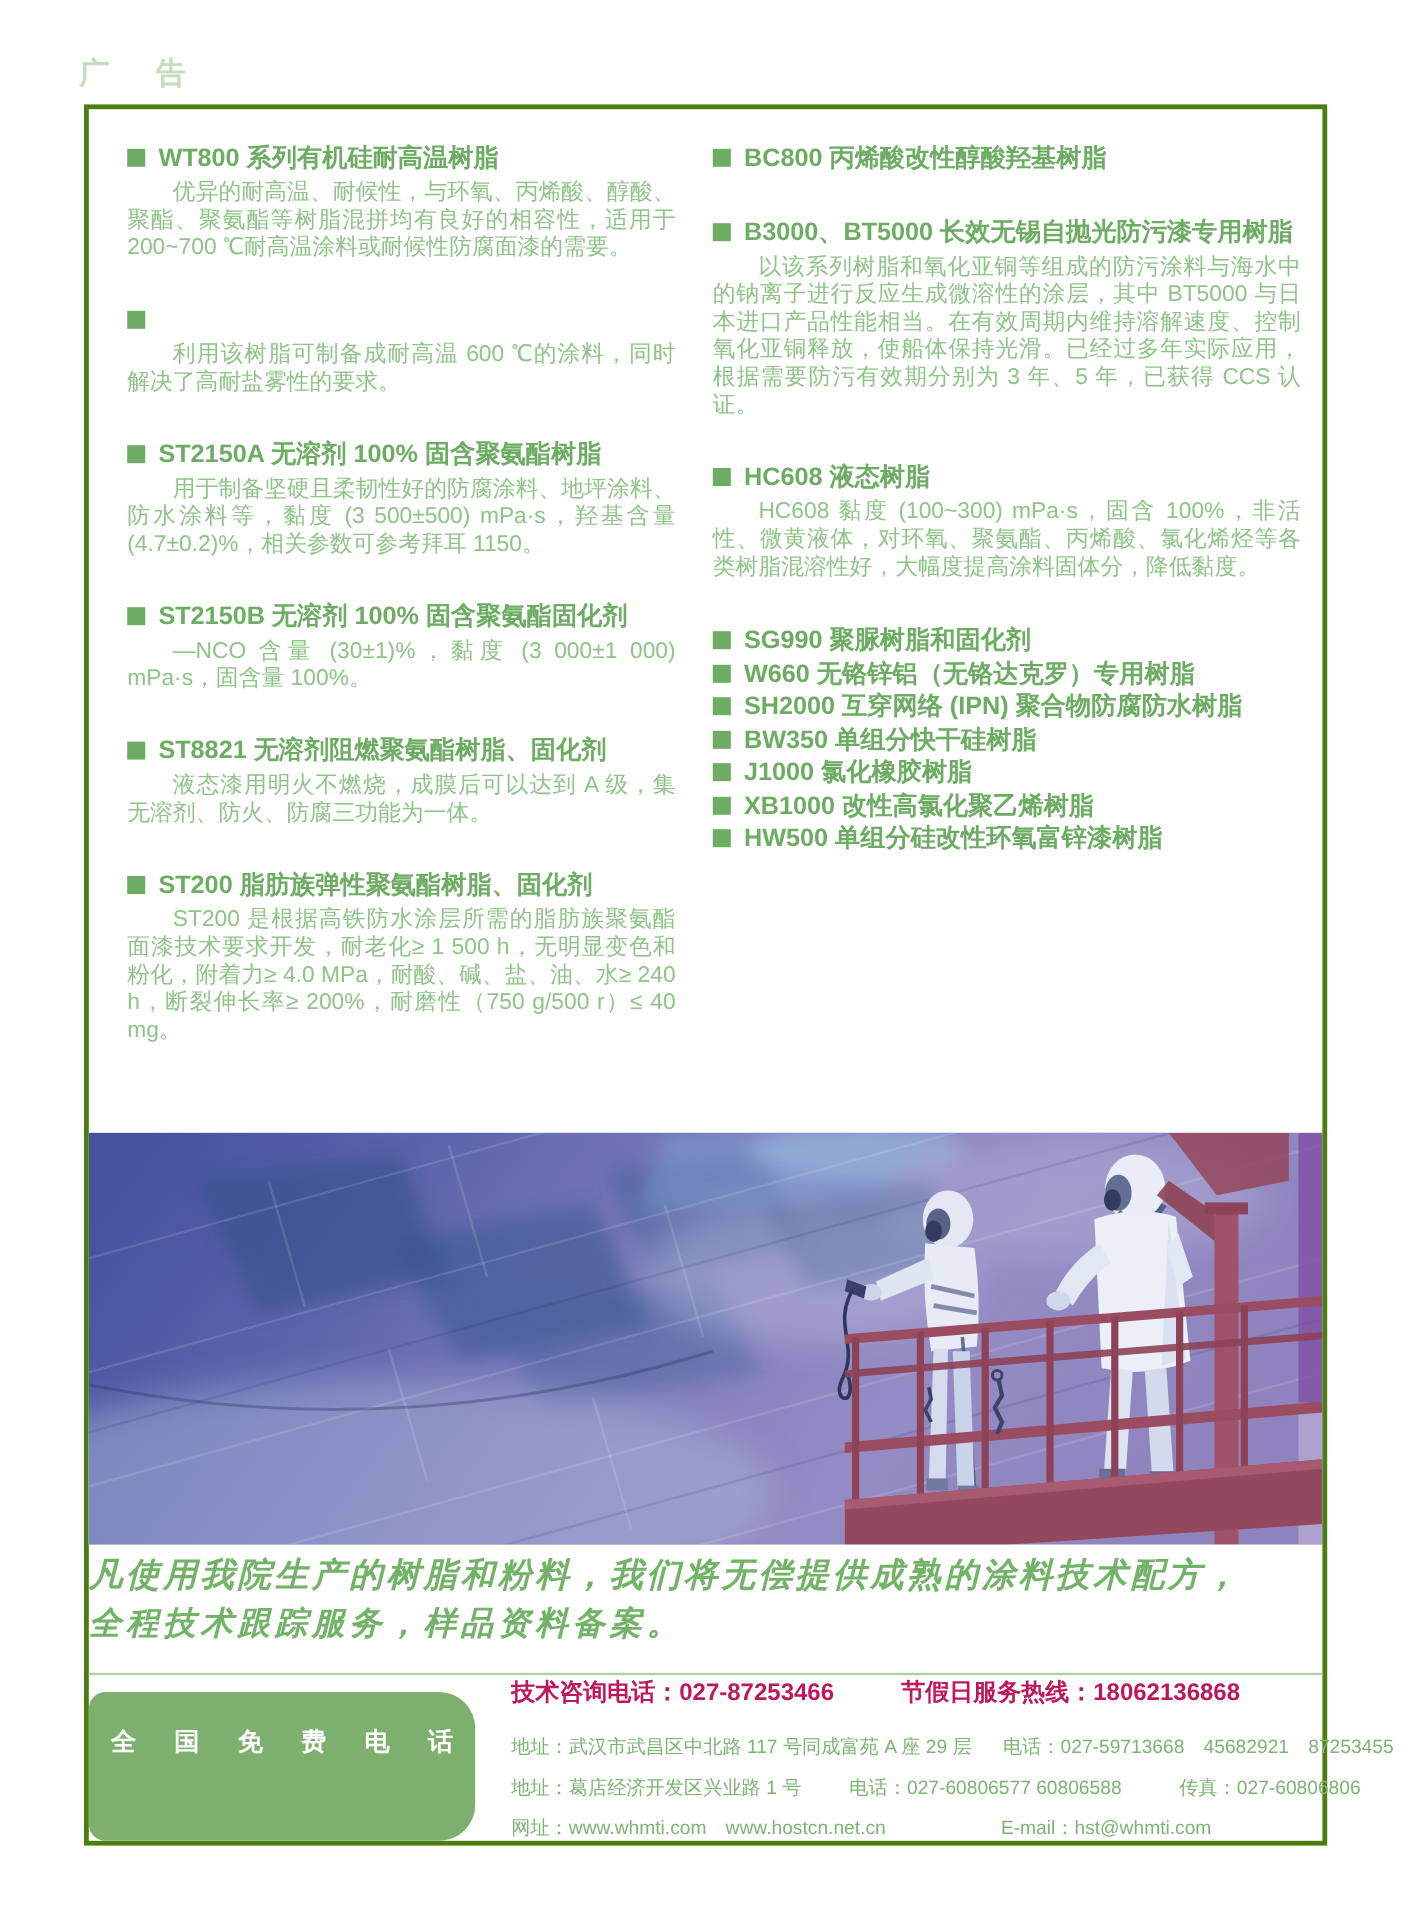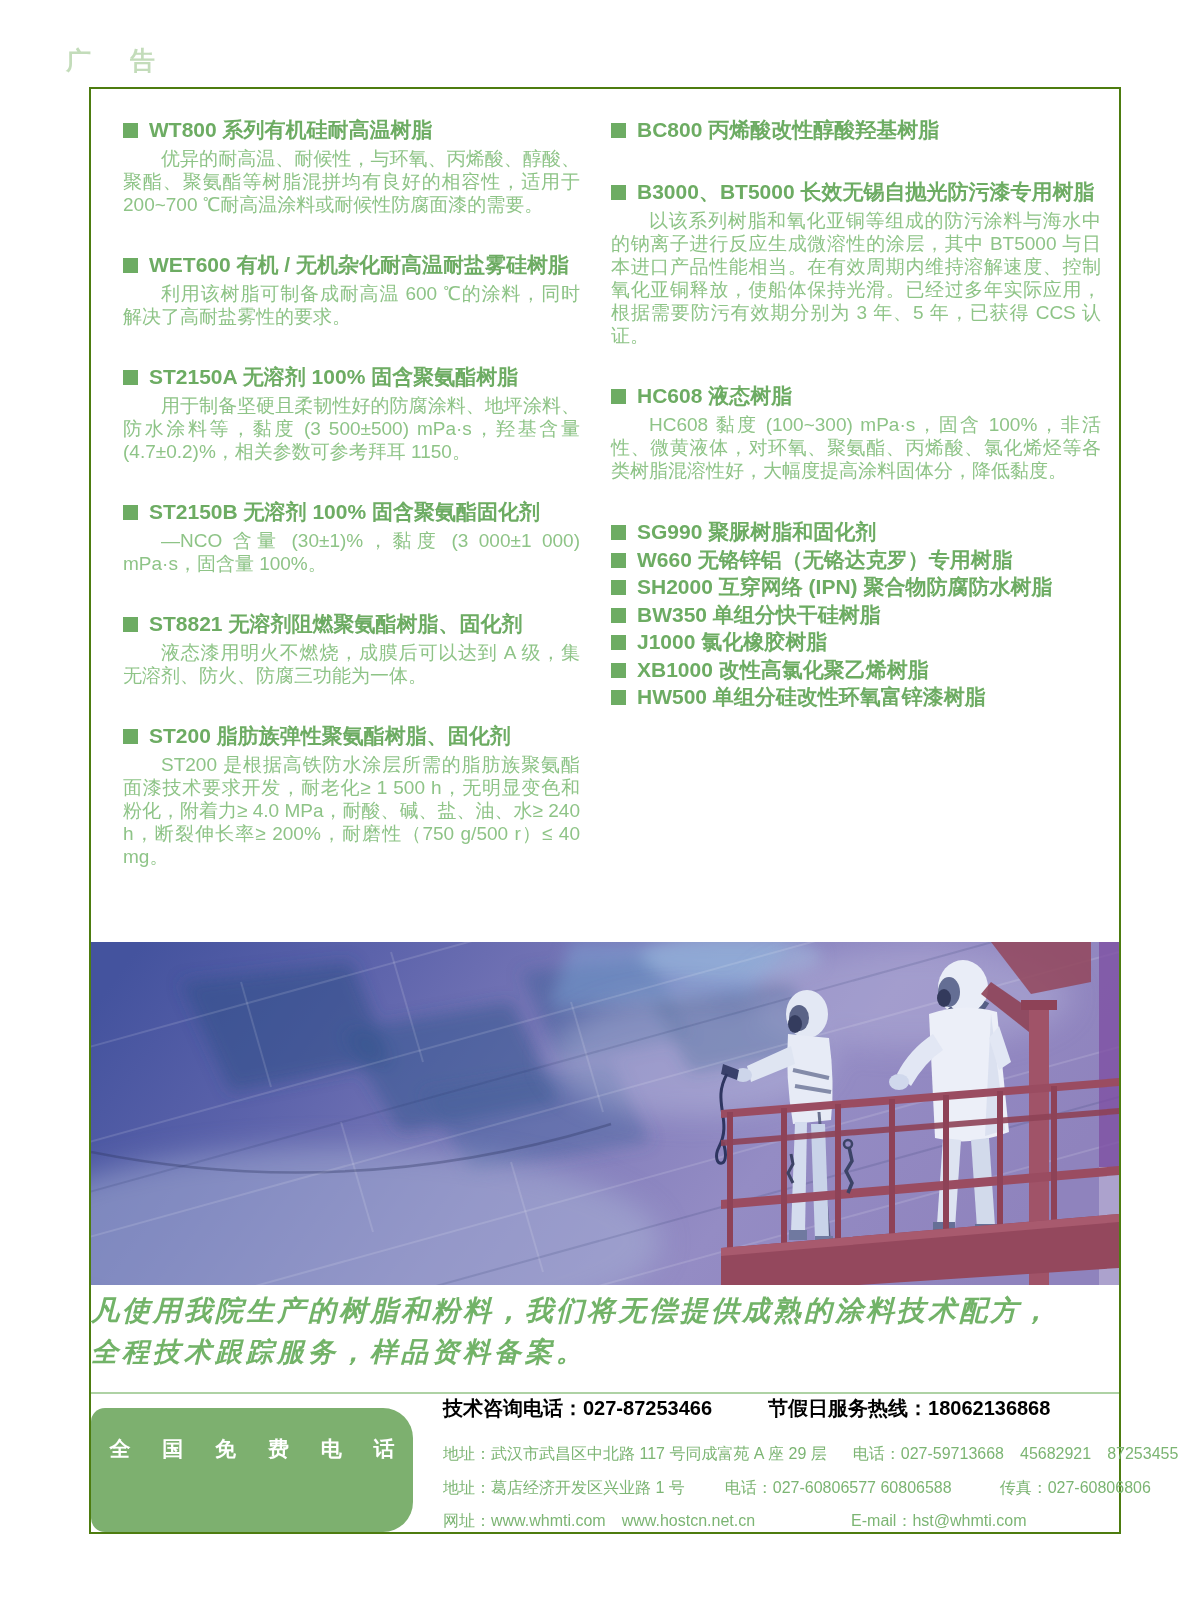--- a/index.html
+++ b/index.html
@@ -5,22 +5,22 @@
   html,body { margin:0; padding:0; background:#ffffff; }
   .page {
     position:relative; width:1187px; height:1600px; background:#ffffff;
     font-family:"Liberation Sans", sans-serif; overflow:hidden; margin:0 auto;
   }
   .ad-tag {
     position:absolute; left:66px; top:44px; font-size:25px; font-weight:700;
     color:#c3dcba; letter-spacing:16px;
   }
   .frame {
-    position:absolute; left:89px; top:87px; width:1028px; height:1443px;
-    border:2px solid #4d7c0f; box-sizing:content-box;
+    position:absolute; left:70px; top:87px; width:1028px; height:1443px;
+    border:4px solid #4d7c0f; box-sizing:content-box;
   }
   .col { position:absolute; top:28px; }
   .col-left  { left:32px;  width:457px; }
   .col-right { left:520px; width:490px; }
   .sec { margin:0 0 36px 0; }
   .sec-title {
     margin:0 0 4px 0; font-size:21px; line-height:26px; font-weight:700;
     color:#6dac63; padding-left:26px; text-indent:-26px;
   }
   .bullet {
@@ -57,21 +57,21 @@
   .phone-label {
     margin-top:27px; font-size:21px; font-weight:700; letter-spacing:13px;
     padding-left:13px;
   }
   .phone-number {
     margin-top:9px; font-family:"DejaVu Serif", serif; font-weight:700;
     font-size:44px; letter-spacing:1px;
   }
   .contact { position:absolute; left:352px; top:1306px; width:676px; color:#7cb573; }
   .c-row { position:absolute; left:0; white-space:nowrap; }
-  .c-row1 { top:0;   font-size:20px; font-weight:700; color:#000000; }
+  .c-row1 { top:0;   font-size:20px; font-weight:700; color:#be185d; }
   .c-row1 .gap { margin-left:56px; }
   .c-row2 { top:49px;  font-size:16px; }
   .c-row2 .gap { margin-left:26px; }
   .c-row3 { top:83px;  font-size:16px; }
   .c-row3 .gap  { margin-left:40px; }
   .c-row3 .gap2 { margin-left:48px; }
   .c-row4 { top:116px; font-size:16px; }
   .c-row4 .gap { margin-left:96px; }
 </style>
 </head>
@@ -82,21 +82,21 @@
   <div class="ad-tag">广 告</div>
 
   <div class="frame">
 
     <div class="col col-left">
       <div class="sec">
         <h3 class="sec-title"><span class="bullet"></span><span>WT800 系列有机硅耐高温树脂</span></h3>
         <p class="sec-body">优异的耐高温、耐候性，与环氧、丙烯酸、醇酸、聚酯、聚氨酯等树脂混拼均有良好的相容性，适用于 200~700 ℃耐高温涂料或耐候性防腐面漆的需要。</p>
       </div>
       <div class="sec">
-        <h3 class="sec-title"><span class="bullet"></span><span>WET600 有机 / 无机杂化耐高温耐盐雾硅树脂</span></h3>
+        <h3 class="sec-title"><span class="bullet"></span></h3>
         <p class="sec-body">利用该树脂可制备成耐高温 600 ℃的涂料，同时解决了高耐盐雾性的要求。</p>
       </div>
       <div class="sec">
         <h3 class="sec-title"><span class="bullet"></span><span>ST2150A 无溶剂 100% 固含聚氨酯树脂</span></h3>
         <p class="sec-body">用于制备坚硬且柔韧性好的防腐涂料、地坪涂料、防水涂料等，黏度 (3 500±500) mPa·s，羟基含量 (4.7±0.2)%，相关参数可参考拜耳 1150。</p>
       </div>
       <div class="sec">
         <h3 class="sec-title"><span class="bullet"></span><span>ST2150B 无溶剂 100% 固含聚氨酯固化剂</span></h3>
         <p class="sec-body">—NCO 含量 (30±1)%，黏度 (3 000±1 000) mPa·s，固含量 100%。</p>
       </div>

